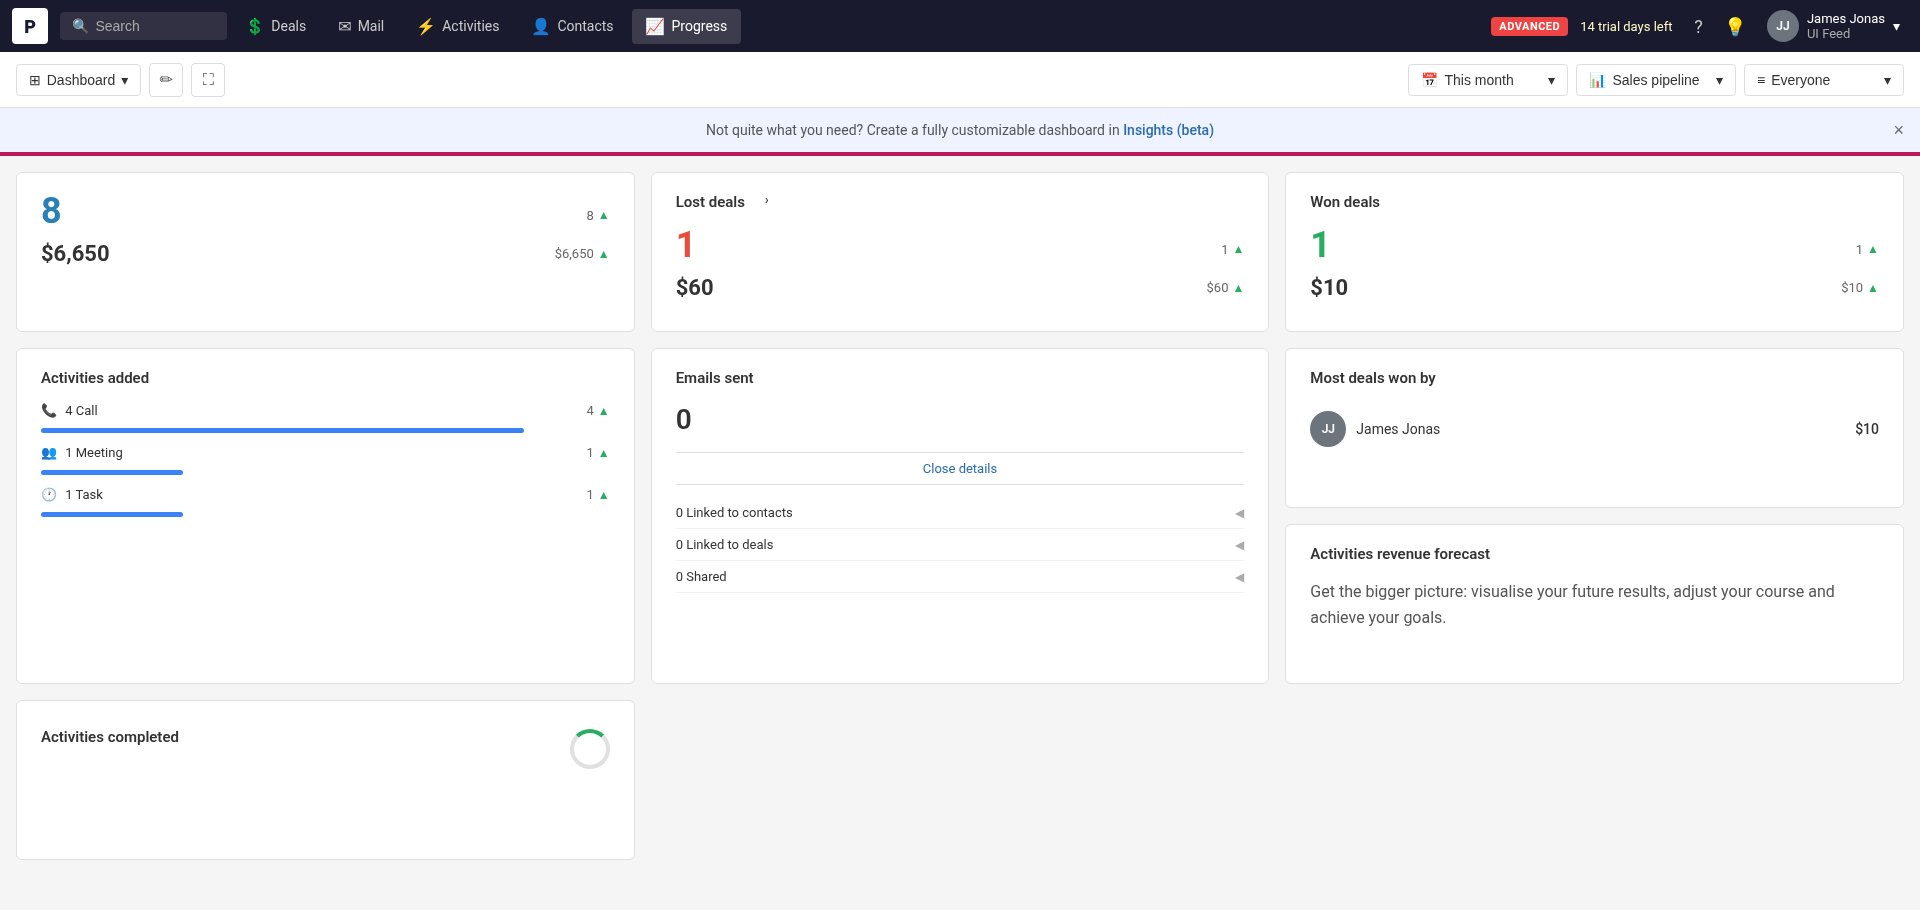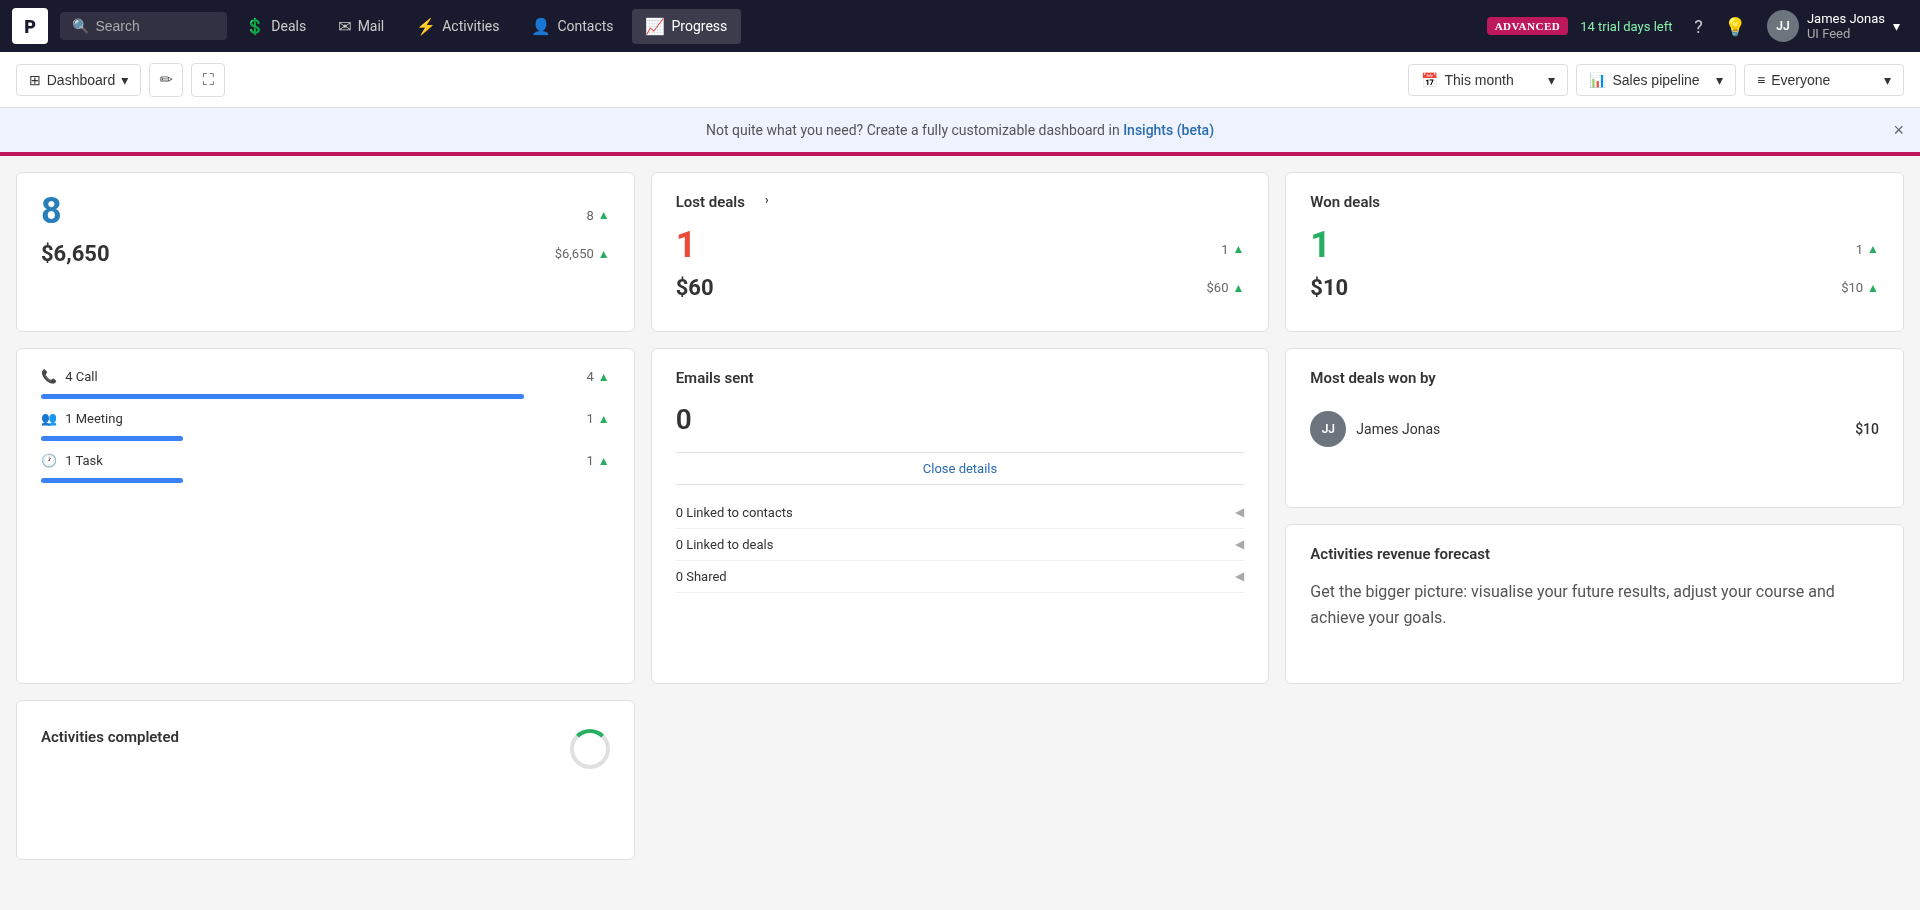--- a/index.html
+++ b/index.html
@@ -26,24 +26,24 @@
     .nav-search input::placeholder { color: #aaa; }
     .nav-item {
       display: flex; align-items: center; gap: 6px; padding: 8px 14px; color: #ccc;
       cursor: pointer; border-radius: 4px; white-space: nowrap;
       text-decoration: none; font-size: 14px;
     }
     .nav-item.active { color: #fff; background: rgba(255,255,255,0.15); }
     .nav-icon { font-size: 16px; }
     .nav-right { margin-left: auto; display: flex; align-items: center; gap: 12px; }
     .advanced-badge {
-      background: #be185d; color: #fff; padding: 3px 8px; border-radius: 4px;
-      font-size: 11px; font-weight: 700; letter-spacing: 0.5px; font-family: Liberation Serif, serif;
-    }
-    .trial-text { color: #86efac; font-size: 13px; }
+      background: #ef4444; color: #fff; padding: 3px 8px; border-radius: 4px;
+      font-size: 11px; font-weight: 700; letter-spacing: 0.5px;
+    }
+    .trial-text { color: #fef9c3; font-size: 13px; }
     .nav-help { color: #ccc; font-size: 18px; cursor: pointer; width: 28px; text-align: center; }
     .nav-lightbulb { color: #ffd700; font-size: 18px; cursor: pointer; }
     .nav-user {
       display: flex; align-items: center; gap: 8px; color: #fff; cursor: pointer; padding: 4px 8px;
       border-radius: 4px;
     }
     .nav-avatar {
       width: 32px; height: 32px; border-radius: 50%; background: #6c757d;
       display: flex; align-items: center; justify-content: center; font-size: 12px; color: #fff; font-weight: 600;
     }
@@ -112,21 +112,21 @@
     .progress-bar { height: 5px; border-radius: 3px; background: #3b82f6; margin-bottom: 12px; }
 
     
     .emails-zero { font-size: 28px; font-weight: 600; color: #333; margin: 8px 0 16px; }
     .close-details-btn {
       display: block; text-align: center; color: #2b6cb0; font-size: 13px;
       cursor: pointer; padding: 8px 0; border-top: 1px solid #e0e0e0;
       border-bottom: 1px solid #e0e0e0; margin-bottom: 12px; text-decoration: none;
     }
     .email-detail-row {
-      display: flex; justify-content: space-between;
+      display: flex; align-items: center; justify-content: space-between;
       padding: 8px 0; font-size: 13px; color: #333; border-bottom: 1px solid #f0f0f0;
     }
     .chevron-right { color: #aaa; font-size: 12px; }
 
     
     .user-row { display: flex; align-items: center; gap: 10px; padding: 8px 0; }
     .user-avatar-sm {
       width: 36px; height: 36px; border-radius: 50%; background: #6c757d;
       display: flex; align-items: center; justify-content: center;
       font-size: 12px; color: #fff; font-weight: 600; flex-shrink: 0;
@@ -292,20 +292,23 @@
     <div class="card-row">
       <div class="card-money">$10</div>
       <div class="card-stat">
         <span>$10</span>
         <span class="arrow-up"></span>
       </div>
     </div>
   </div>
 
   <div class="card">
+    <div class="card-title">
+      <span>Activities added</span>
+    </div>
     <div id="activity-list">
         <div class="activity-row">
       <div class="activity-label">
         <span>📞</span>
         <span>4 Call</span>
       </div>
       <div class="activity-stat">
         <span>4</span>
         <span class="arrow-up"></span>
       </div>

